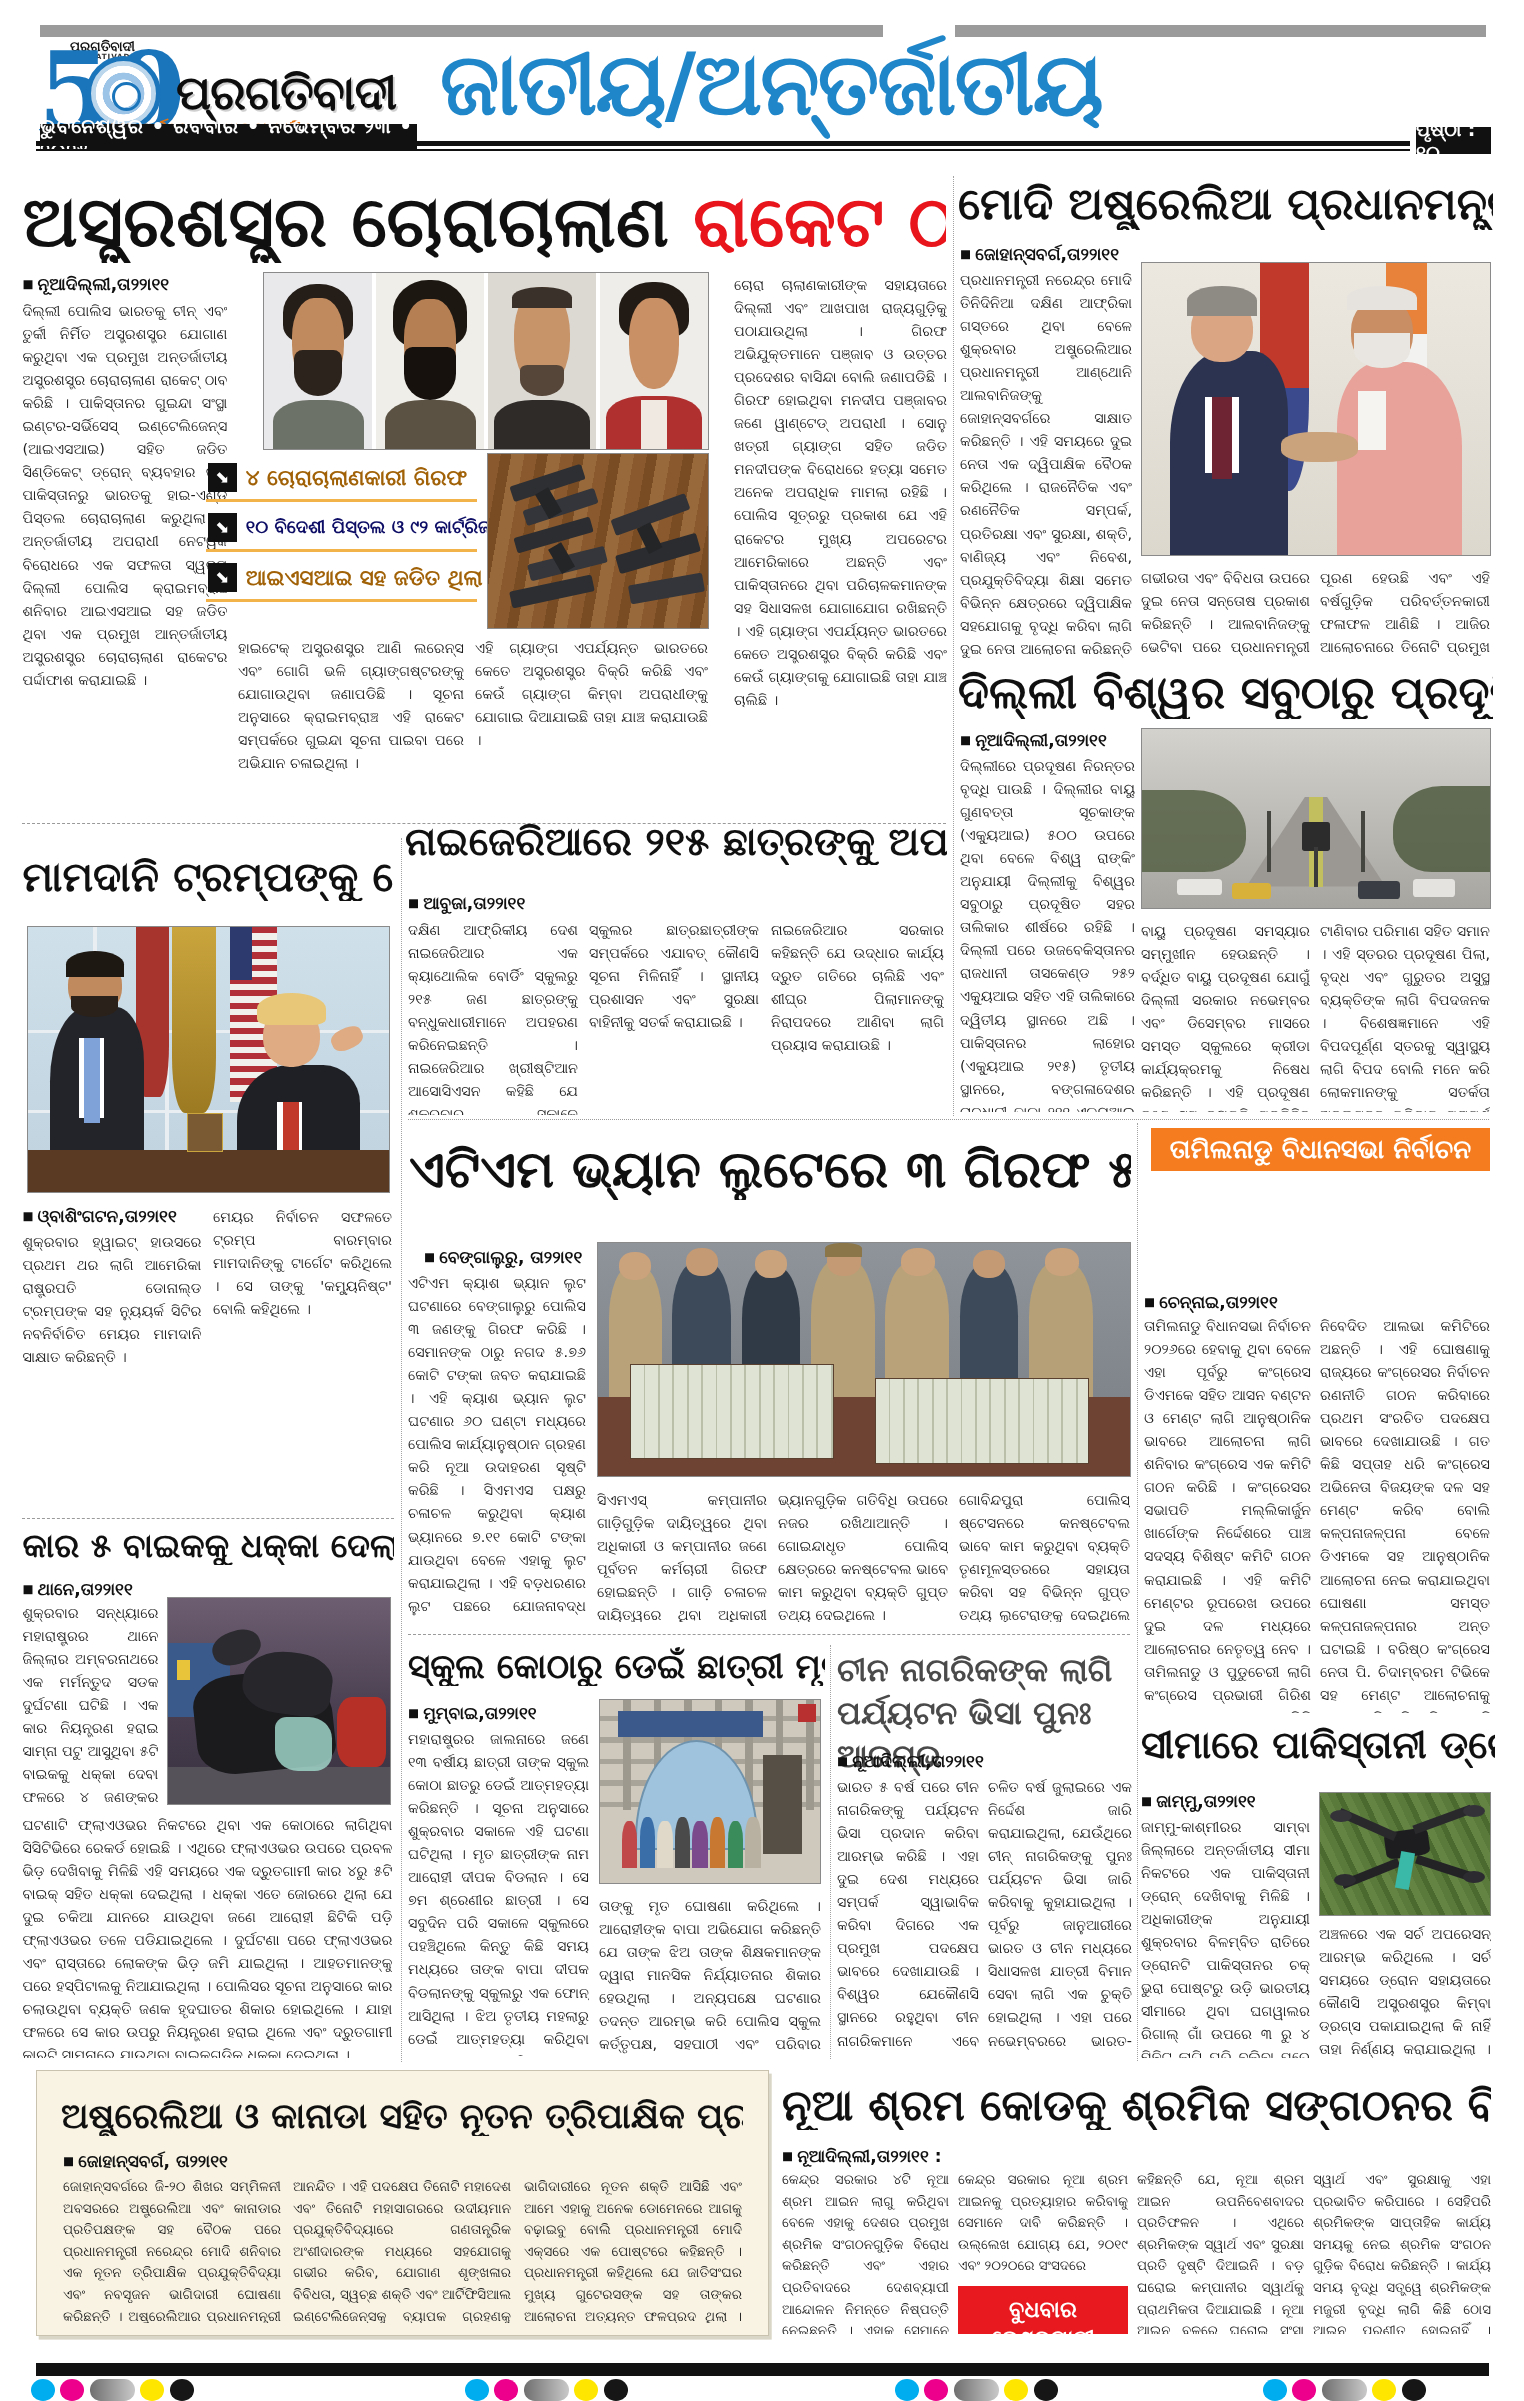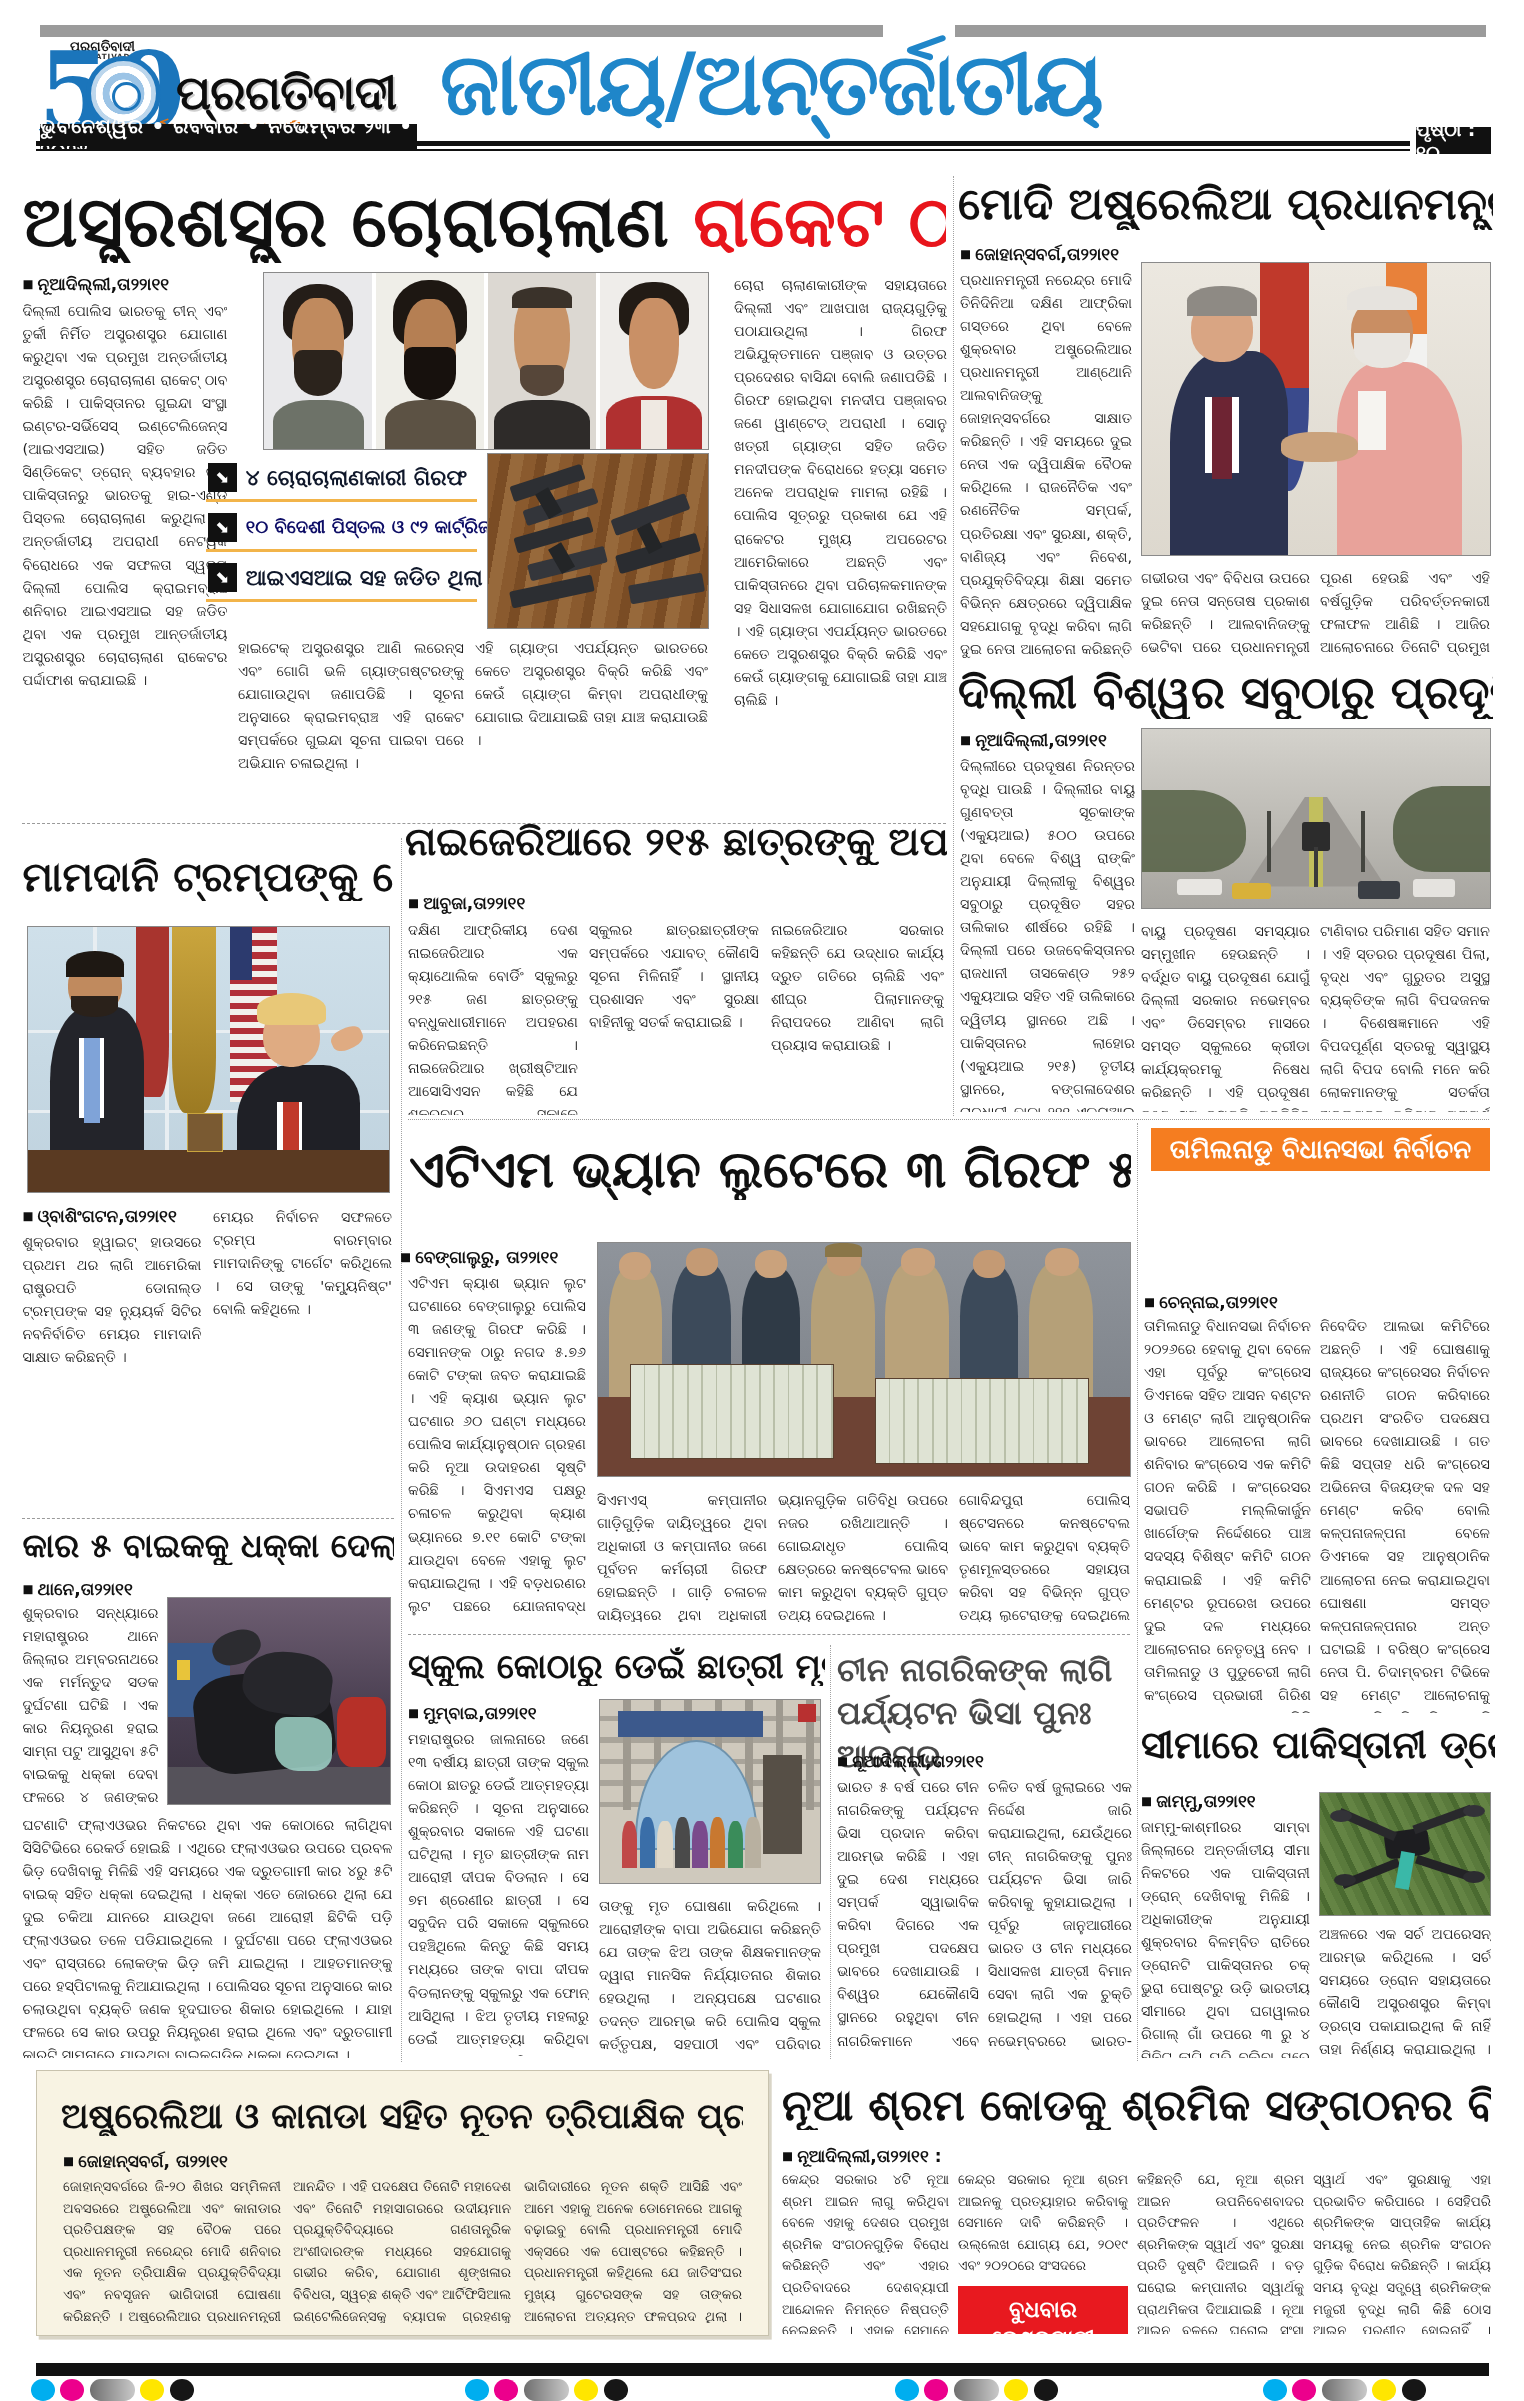--- a/index.html
+++ b/index.html
@@ -19,21 +19,21 @@
   .vline{position:absolute;width:0;border-left:1.8px dotted #a3a3a3;}
   .hline{position:absolute;height:0;border-top:1.8px dashed #9a9a9a;}
   .pagebox{position:absolute;background:#111;color:#fff;font-weight:bold;font-size:19px;
            display:flex;align-items:center;justify-content:center;}
   .datebar{position:absolute;background:#111;color:#fff;font-weight:bold;font-size:20px;
            display:flex;align-items:center;justify-content:center;letter-spacing:0.9px;}
   .bullets{position:absolute;display:flex;flex-direction:column;gap:7.2px;}
   .bullet{display:flex;align-items:center;gap:9px;border-bottom:3.6px solid #f2b44a;padding:3.6px 1.8px 7.2px 1.8px;}
   .bicon{width:29px;height:29px;background:#111;color:#fff;display:flex;align-items:center;justify-content:center;
          font-size:17px;flex:0 0 auto;}
-  .btext{font-weight:bold;font-size:21.5px;color:#0f172a;white-space:nowrap;}
+  .btext{font-weight:bold;font-size:21.5px;color:#a16207;white-space:nowrap;}
   .bullet:nth-child(2) .btext{color:#0d0d66;}
   .orangebanner{position:absolute;background:#f57d20;color:#fff;font-weight:bold;font-size:26px;
                 display:flex;align-items:center;justify-content:center;}
   .redbox{background:#e8191f;color:#fff;font-weight:bold;font-size:22.4px;line-height:1.3;text-align:center;
           display:flex;align-items:center;justify-content:center;margin:9px 0;padding:9px 3.6px;}
   .boxarticle{position:absolute;background:#f8f3e3;border:0.9px solid #c8c2ae;box-shadow:2.7px 3.6px 0 #d9d5c7;}
   .mugrow{display:flex;width:100%;height:100%;gap:3.6px;background:#fff;}
   .mug{flex:1;position:relative;overflow:hidden;}
   .footmarks{position:absolute;display:flex;gap:5.4px;align-items:center;}
   .fm{width:24px;height:21.5px;border-radius:50%;}
@@ -220,21 +220,21 @@
   <div class="col" style="left:22.4px;top:1231px;width:179px;height:282px;">ଶୁକ୍ରବାର ହ୍ୱାଇଟ୍ ହାଉସରେ ପ୍ରଥମ ଥର ଲାଗି ଆମେରିକା ରାଷ୍ଟ୍ରପତି ଡୋନାଲ୍ଡ ଟ୍ରମ୍ପଙ୍କ ସହ ନ୍ୟୁୟର୍କ ସିଟିର ନବନିର୍ବାଚିତ ମେୟର ମାମଦାନି ସାକ୍ଷାତ କରିଛନ୍ତି ।</div>
   <div class="col" style="left:213px;top:1206px;width:179px;height:307px;">ମେୟର ନିର୍ବାଚନ ସଫଳତେ ଟ୍ରମ୍ପ ବାରମ୍ବାର ମାମଦାନିଙ୍କୁ ଟାର୍ଗେଟ କରିଥିଲେ । ସେ ତାଙ୍କୁ 'କମ୍ୟୁନିଷ୍ଟ' ବୋଲି କହିଥିଲେ ।</div>
 
   <div class="headline nowrap" style="left:405px;top:820px;width:542px;font-size:39px;">ନାଇଜେରିଆରେ ୨୧୫ ଛାତ୍ରଙ୍କୁ ଅପହରଣ</div>
   <div class="dateline" style="left:408px;top:893px;">ଆବୁଜା,ତା୨୨ା୧୧</div>
   <div class="col" style="left:408px;top:919px;width:170px;height:196px;">ଦକ୍ଷିଣ ଆଫ୍ରିକୀୟ ଦେଶ ନାଇଜେରିଆର ଏକ କ୍ୟାଥୋଲିକ ବୋର୍ଡିଂ ସ୍କୁଲରୁ ୨୧୫ ଜଣ ଛାତ୍ରଙ୍କୁ ବନ୍ଧୁକଧାରୀମାନେ ଅପହରଣ କରିନେଇଛନ୍ତି । ନାଇଜେରିଆର ଖ୍ରୀଷ୍ଟିଆନ ଆସୋସିଏସନ କହିଛି ଯେ ଶୁକ୍ରବାର ସକାଳେ ଆକ୍ରମଣକାରୀମାନେ ସ୍କୁଲରେ ପ୍ରବେଶ କରି ୨୧୫ ଛାତ୍ର ଏବଂ ୧୨ ଶିକ୍ଷକ ସମେତ ମୋଟ ୨୨୭ ଜଣଙ୍କୁ ଅପହରଣ କରିନେଇଛନ୍ତି ।</div>
   <div class="col" style="left:589px;top:919px;width:170px;height:196px;">ସ୍କୁଲର ଛାତ୍ରଛାତ୍ରୀଙ୍କ ସମ୍ପର୍କରେ ଏଯାବତ୍ କୌଣସି ସୂଚନା ମିଳିନାହିଁ । ସ୍ଥାନୀୟ ପ୍ରଶାସନ ଏବଂ ସୁରକ୍ଷା ବାହିନୀକୁ ସତର୍କ କରାଯାଇଛି ।</div>
   <div class="col" style="left:771px;top:919px;width:173px;height:196px;">ନାଇଜେରିଆର ସରକାର କହିଛନ୍ତି ଯେ ଉଦ୍ଧାର କାର୍ଯ୍ୟ ଦ୍ରୁତ ଗତିରେ ଚାଲିଛି ଏବଂ ଶୀଘ୍ର ପିଲାମାନଙ୍କୁ ନିରାପଦରେ ଆଣିବା ଲାଗି ପ୍ରୟାସ କରାଯାଉଛି ।</div>
 
   <div class="headline nowrap" style="left:409px;top:1141px;width:722px;font-size:51px;">ଏଟିଏମ ଭ୍ୟାନ ଲୁଟେରେ ୩ ଗିରଫ ୫.୭୬ କୋଟି ଜବତ</div>
-  <div class="dateline" style="left:400px;top:1247px;">ବେଙ୍ଗାଲୁରୁ, ତା୨୨ା୧୧</div>
+  <div class="dateline" style="left:424px;top:1247px;">ବେଙ୍ଗାଲୁରୁ, ତା୨୨ା୧୧</div>
   <div class="col" style="left:408px;top:1272px;width:178px;height:350px;">ଏଟିଏମ କ୍ୟାଶ ଭ୍ୟାନ ଲୁଟ ଘଟଣାରେ ବେଙ୍ଗାଲୁରୁ ପୋଲିସ ୩ ଜଣଙ୍କୁ ଗିରଫ କରିଛି । ସେମାନଙ୍କ ଠାରୁ ନଗଦ ୫.୭୬ କୋଟି ଟଙ୍କା ଜବତ କରାଯାଇଛି । ଏହି କ୍ୟାଶ ଭ୍ୟାନ ଲୁଟ ଘଟଣାର ୬୦ ଘଣ୍ଟା ମଧ୍ୟରେ ପୋଲିସ କାର୍ଯ୍ୟାନୁଷ୍ଠାନ ଗ୍ରହଣ କରି ନୂଆ ଉଦାହରଣ ସୃଷ୍ଟି କରିଛି । ସିଏମଏସ ପକ୍ଷରୁ ଚଳାଚଳ କରୁଥିବା କ୍ୟାଶ ଭ୍ୟାନରେ ୭.୧୧ କୋଟି ଟଙ୍କା ଯାଉଥିବା ବେଳେ ଏହାକୁ ଲୁଟ କରାଯାଇଥିଲା । ଏହି ବଡ଼ଧରଣର ଲୁଟ ପଛରେ ଯୋଜନାବଦ୍ଧ ଷଡ଼ଯନ୍ତ୍ର ଥିବା ସନ୍ଦେହ କରି ପୋଲିସ୍ ଯାଞ୍ଚ ଆରମ୍ଭ କରିଥିଲା । ସିଏମଏସ କ୍ୟାଶ ଭ୍ୟାନକୁ ଅଶୋକ ପିଲାର-ଜୟନଗର ଡାଏରୀ ସର୍କଲରେ କିଛି ଲୋକ ନିଜକୁ ଆରବିଆଇ ଅଧିକାରୀ ଭାବେ ପରିଚୟ ଦେଇ ଅଟକାଇଥିଲେ । ଗାଡ଼ି ଅଟକିବା ପରେ ସେମାନେ ଏଥିରେ ଥିବା କର୍ମଚାରୀମାନଙ୍କୁ ବନ୍ଧୁକ ମୁନରେ ଧମକାଇ କ୍ୟାଶ ବାକ୍ସଗୁଡ଼ିକୁ ଲୁଟି ନେଇଥିଲେ ।</div>
   <div class="photo" style="left:597px;top:1242px;width:534px;height:235px;background:linear-gradient(#8f949b,#787d84);">
     <div class="ph" style="left:2%;top:10%;width:10%;height:56%;background:#b9a27a;border-radius:40% 40% 0 0;"></div>
     <div class="ph" style="left:4%;top:4%;width:6%;height:12%;background:#caa27c;border-radius:46%;"></div>
     <div class="ph" style="left:14%;top:8%;width:11%;height:58%;background:#3c4a5a;border-radius:40% 40% 0 0;"></div>
     <div class="ph" style="left:16.5%;top:2%;width:6%;height:12%;background:#c49a74;border-radius:46%;"></div>
     <div class="ph" style="left:27%;top:10%;width:11%;height:56%;background:#2f3a46;border-radius:40% 40% 0 0;"></div>
     <div class="ph" style="left:29.5%;top:3%;width:6%;height:12%;background:#caa27c;border-radius:46%;"></div>
     <div class="ph" style="left:40%;top:7%;width:12%;height:60%;background:#b5a078;border-radius:40% 40% 0 0;"></div>
     <div class="ph" style="left:43%;top:1%;width:6.4%;height:13%;background:#c49a74;border-radius:46%;"></div>

